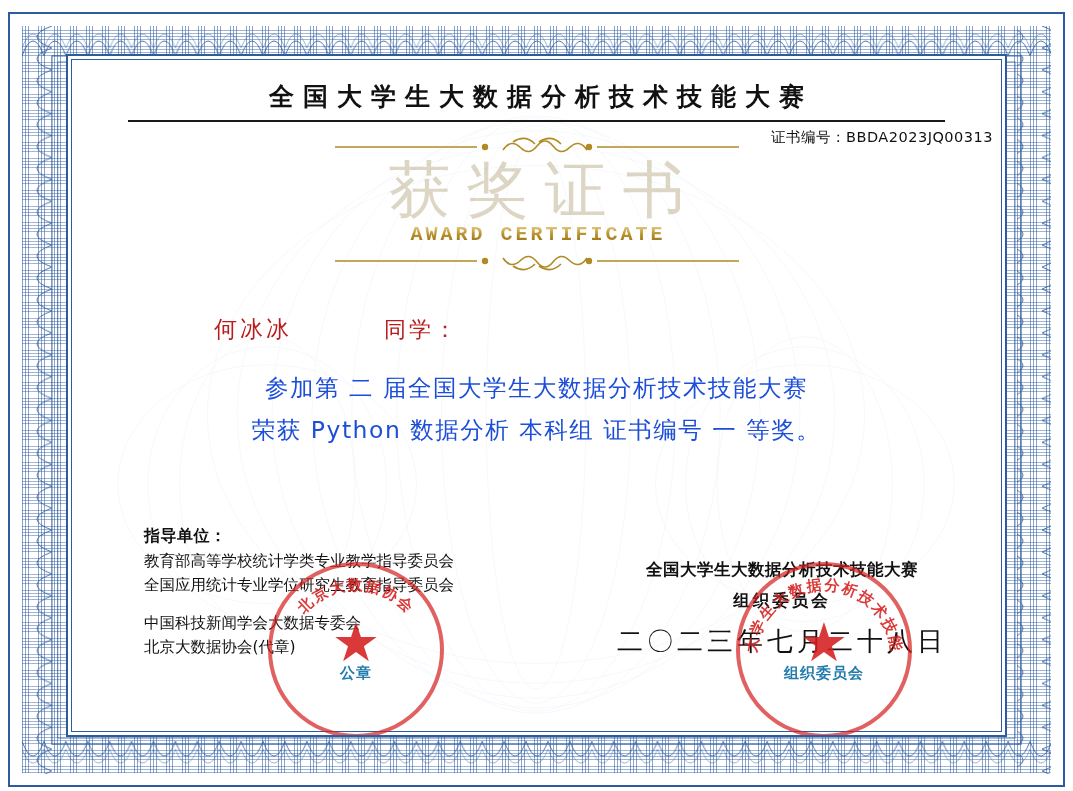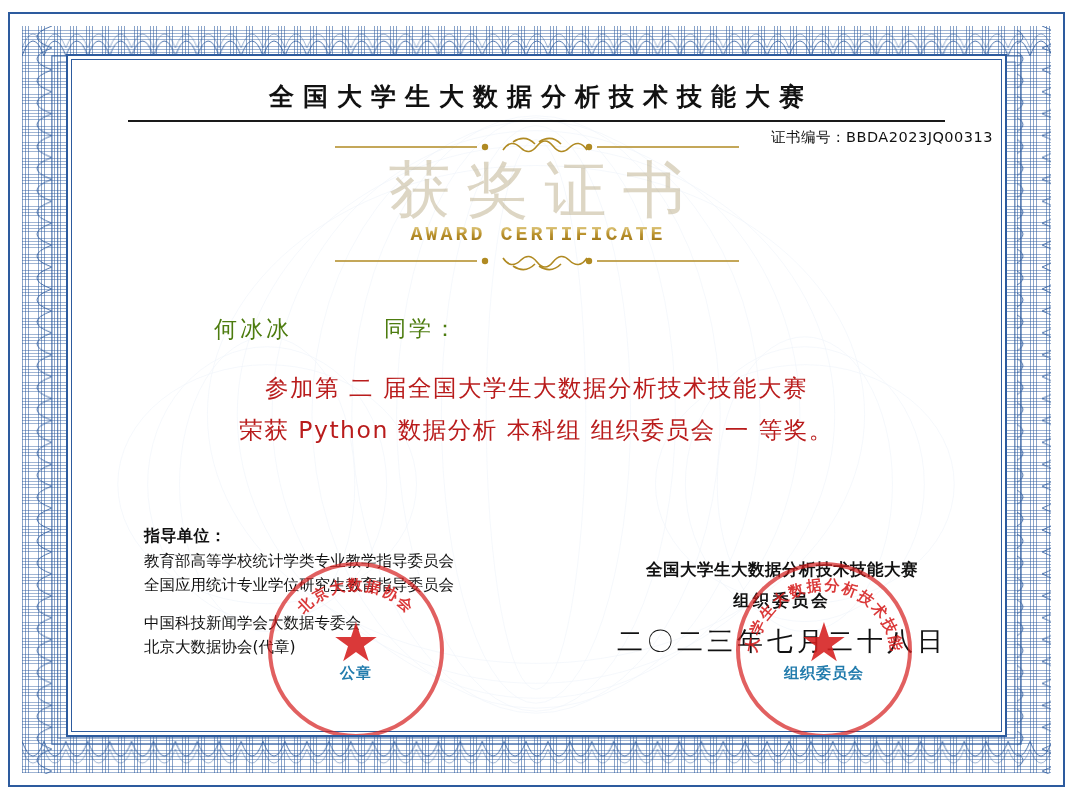--- a/index.html
+++ b/index.html
@@ -161,43 +161,43 @@
     background-clip: text;
     -webkit-text-fill-color: transparent;
   }
 
   
   .recipient-row {
     position: absolute;
     left: 110px;
     top: 258px;
     display: flex;
-    align-items: flex-start;
+    align-items: center;
     font-size: 23px;
-    color: #4d7c0f;
+    color: #b91c1c;
   }
   .recipient-name {
     min-width: 150px;
     text-align: center;
     letter-spacing: 3px;
     font-size: 23px;
   }
   .recipient-suffix {
     margin-left: 56px;
     letter-spacing: 3px;
     font-size: 22px;
   }
 
   .body-line {
     position: absolute;
     left: 0;
     right: 0;
     text-align: center;
     font-size: 23.5px;
-    color: #b91c1c;
+    color: #1d4ed8;
     letter-spacing: 1.5px;
     white-space: nowrap;
   }
   .body-line-1 { top: 316px; }
   .body-line-2 { top: 358px; }
 
   
   .footer-left {
     position: absolute;
     left: 76px;
@@ -390,21 +390,21 @@
         </svg>
       </div>
     </div>
 
     <div class="recipient-row">
       <span class="recipient-name">何冰冰</span>
       <span class="recipient-suffix">同学：</span>
     </div>
 
     <div class="body-line body-line-1">参加第 二 届全国大学生大数据分析技术技能大赛</div>
-    <div class="body-line body-line-2">荣获 Python 数据分析  本科组  组织委员会 一 等奖。</div>
+    <div class="body-line body-line-2">荣获 Python 数据分析  本科组  证书编号 一 等奖。</div>
 
     <div class="footer-left">
       <div class="heading">指导单位：</div>
       <div>教育部高等学校统计学类专业教学指导委员会</div>
       <div>全国应用统计专业学位研究生教育指导委员会</div>
       <div class="gap"></div>
       <div>中国科技新闻学会大数据专委会</div>
       <div>北京大数据协会(代章)</div>
     </div>
 

